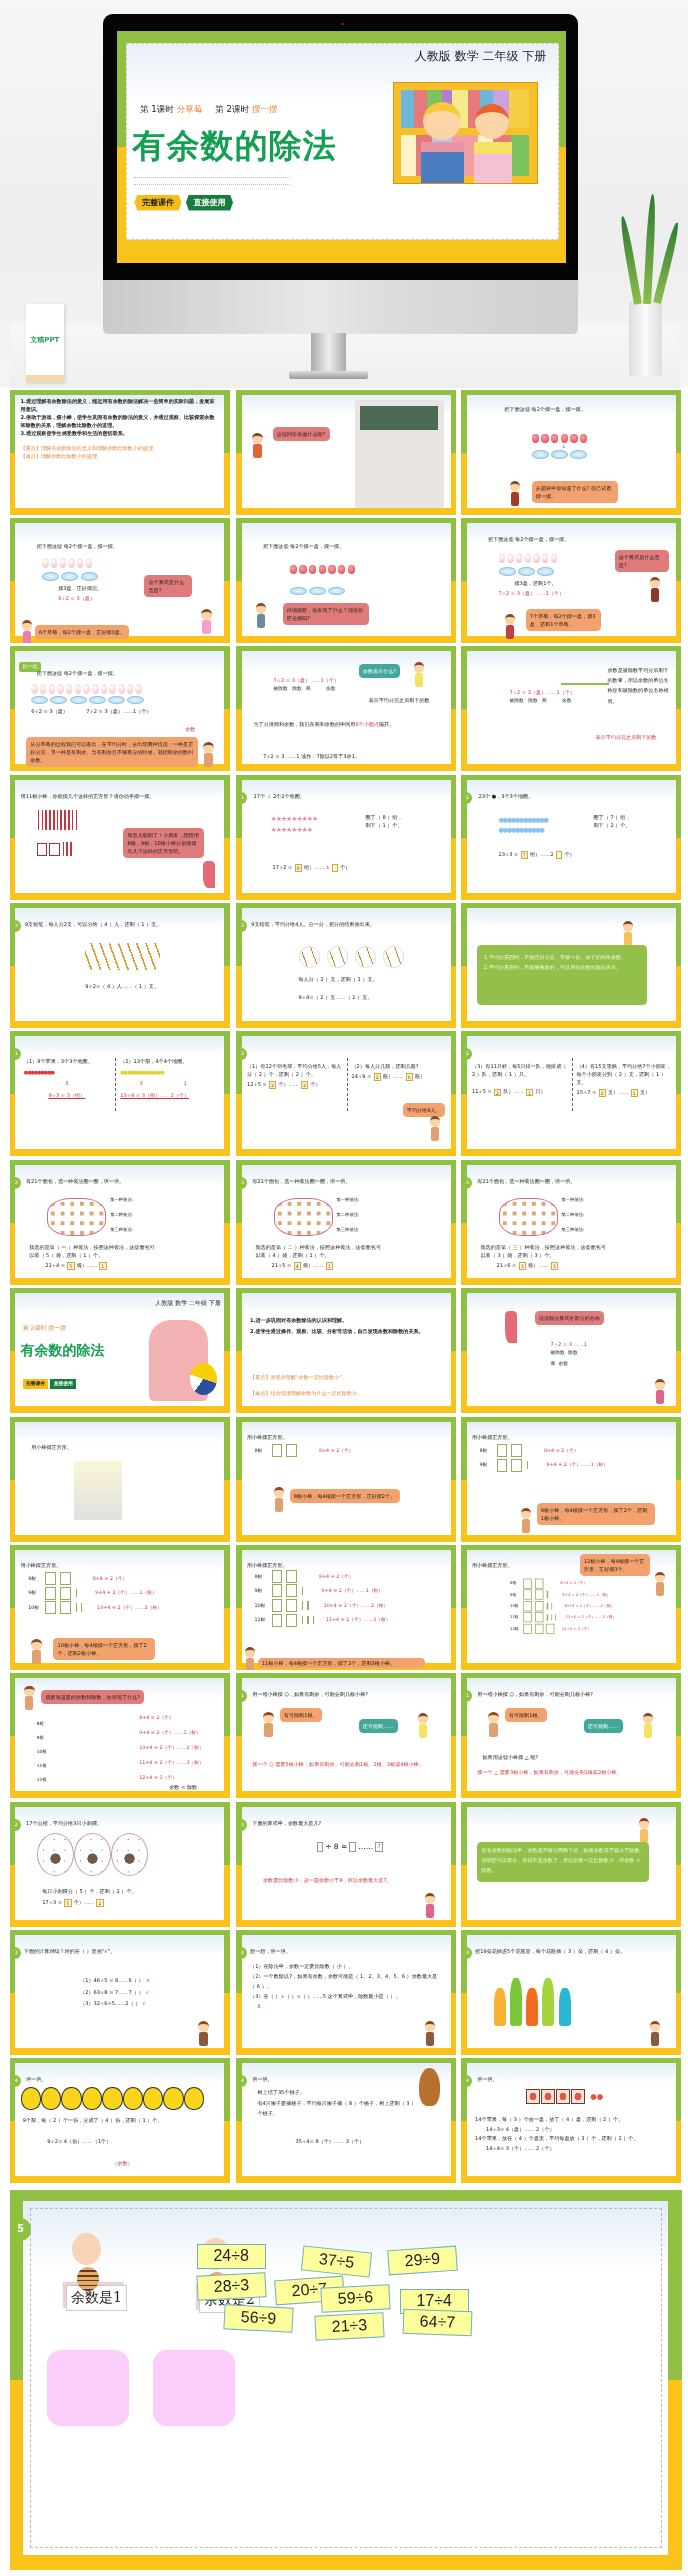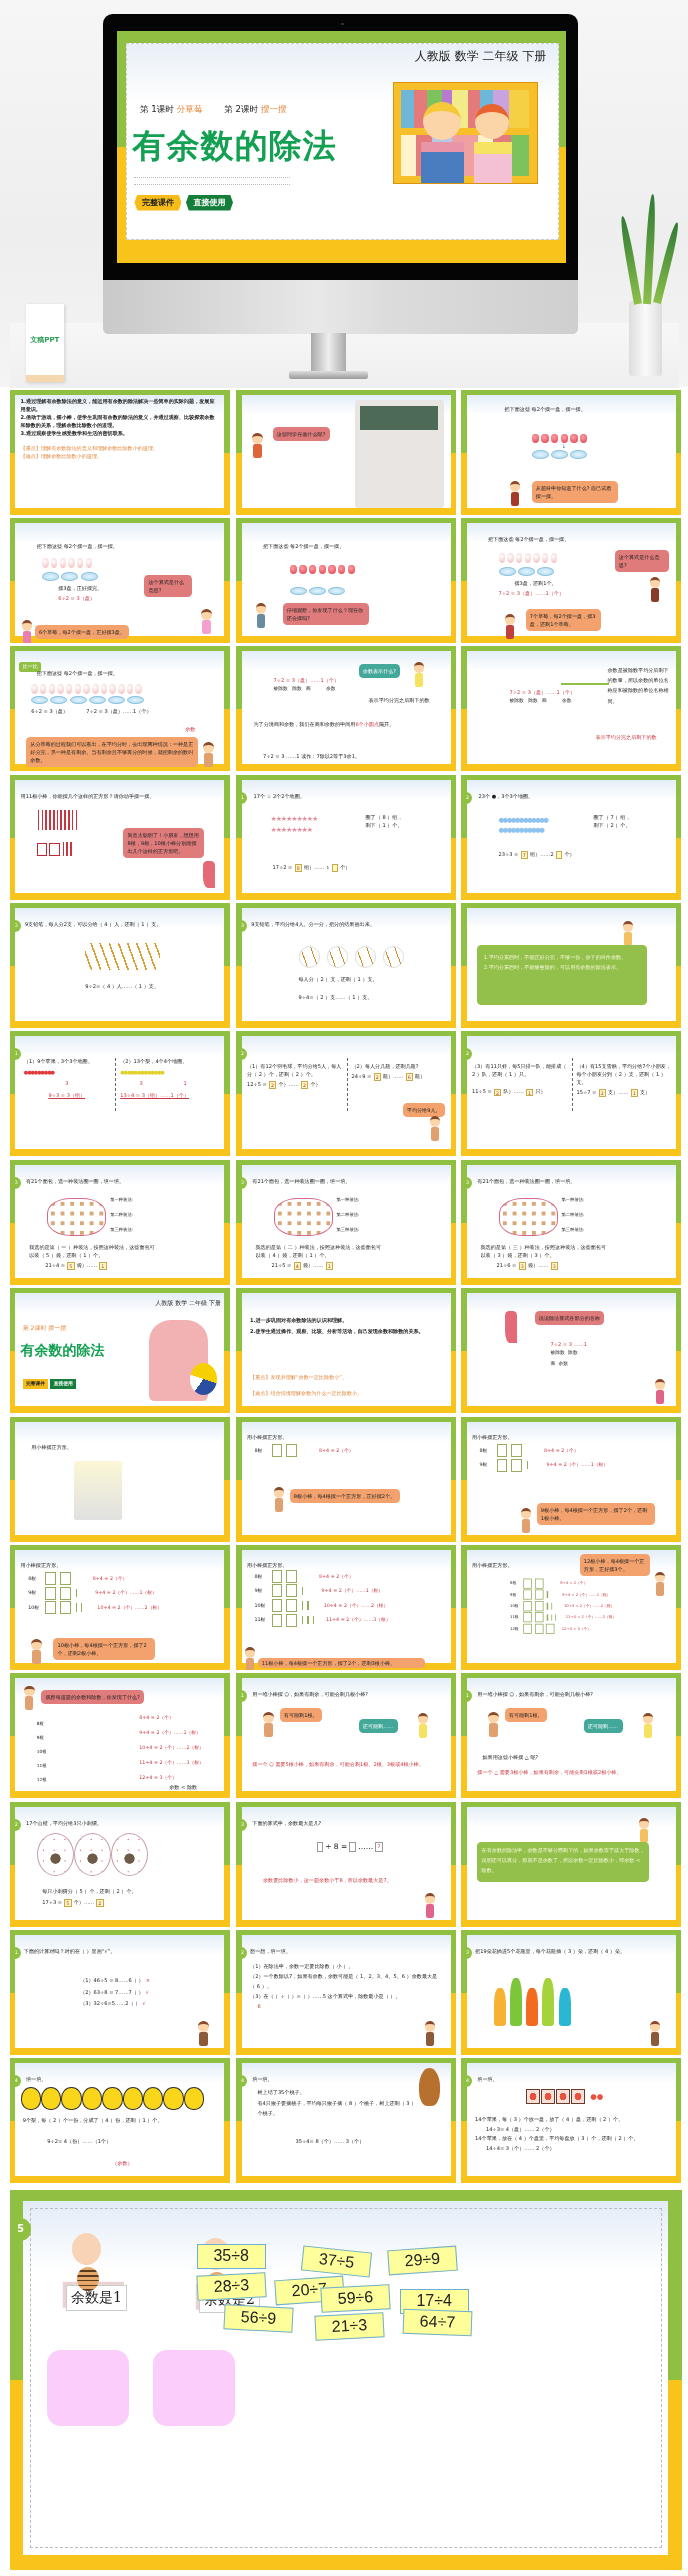--- a/index.html
+++ b/index.html
@@ -53,21 +53,21 @@
   <div class="stand"></div>
   <div class="foot"></div>
 
   <div class="screen slide" style="left:117px;top:31px;width:449px;height:232px">
     <div class="bgtop"></div>
       <div class="bgbot"></div>
     <div class="inner" style="left:2%;top:5%;right:1.5%;bottom:10%;background:linear-gradient(#e8eff7,#fff 30%);border:0.5px dashed #ccc">
       <div style="position:absolute;right:12px;top:4.3px;font-size:12px;color:#222">人教版  数学  二年级  下册</div>
       <div style="position:absolute;left:13px;top:60px;font-size:8.6px;color:#222">
         <span>第 1课时</span>
-        <span class="t-org" style="margin-right:19px">分草莓</span>
+        <span class="t-org" style="margin-right:10px">分草莓</span>
         <span>第 2课时</span>
         <span class="t-org">摆一摆</span>
       </div>
       <div style="position:absolute;left:5.4px;top:80px;font-size:33px;font-weight:bold;color:#13a052;letter-spacing:1.1px">有余数的除法</div>
       <div style="position:absolute;left:7.5px;top:133px;width:156px;height:8.6px;border-top:1.1px dotted #bbb;border-bottom:1.1px dotted #bbb"></div>
       <div style="position:absolute;left:7.5px;top:151px;width:47px;height:16px;background:#f6bd1a;font-weight:bold;font-size:8px;text-align:center;line-height:16px;clip-path:polygon(6% 0,94% 0,100% 50%,94% 100%,6% 100%,0 50%)">完整课件</div>
       <div style="position:absolute;left:59px;top:151px;width:47px;height:16px;background:#157e3b;color:#fff;font-weight:bold;font-size:8px;text-align:center;line-height:16px;clip-path:polygon(6% 0,94% 0,100% 50%,94% 100%,6% 100%,0 50%)">直接使用</div>
       <div style="position:absolute;right:20.4px;top:38px;width:145px;height:102px;background:#f7c02a;border:1.6px solid #d8930f">
         <div style="position:absolute;left:7.5px;top:7.5px;right:7.5px;height:38px;background:linear-gradient(90deg,#6eb7d9 0 10%,#e57a7a 10% 20%,#7cc25d 20% 32%,#b87ad0 32% 40%,#f3ea8a 40% 52%,#e57a7a 52% 62%,#6eb7d9 62% 72%,#c8a3e0 72% 84%,#f5d045 84% 100%)"></div>
         <div style="position:absolute;left:7.5px;top:52px;right:7.5px;height:41px;background:linear-gradient(90deg,#fff3cc 0 12%,#e57a7a 12% 24%,#b7c7e6 24% 40%,#f0a0a0 40% 60%,#fff3cc 60% 72%,#e57a7a 72% 86%,#7cc25d 86% 100%)"></div>
@@ -1173,21 +1173,21 @@
   <div class="box" style="left:189px;top:97px">余数是2</div>
   <div class="ant" style="left:62px;top:43px">
       <div style="width:29px;height:32px;border-radius:50%;background:#f8d3b5"></div>
       <div style="width:21.5px;height:24px;margin:2.2px 0 0 5.4px;border-radius:50%;background:repeating-linear-gradient(#e6a96c 0 3.2px,#5d3a1e 3.2px 4.8px)"></div>
     </div>
   <div class="ant" style="left:191px;top:48px">
       <div style="width:29px;height:32px;border-radius:50%;background:#f8d3b5"></div>
       <div style="width:21.5px;height:24px;margin:2.2px 0 0 5.4px;border-radius:50%;background:repeating-linear-gradient(#e6a96c 0 3.2px,#5d3a1e 3.2px 4.8px)"></div>
     </div>
   <div id="cards">
-      <div class="card" style="left:187px;top:54px;transform:rotate(0deg)">35÷8</div>
+      <div class="card" style="left:187px;top:54px;transform:rotate(0deg)">24÷8</div>
       <div class="card" style="left:292px;top:59px;transform:rotate(6deg)">37÷5</div>
       <div class="card" style="left:378px;top:58px;transform:rotate(-4deg)">29÷9</div>
       <div class="card" style="left:187px;top:84px;transform:rotate(-3deg)">28÷3</div>
       <div class="card" style="left:265px;top:88px;transform:rotate(-4deg)">20÷7</div>
       <div class="card" style="left:311px;top:96px;transform:rotate(-3deg)">59÷6</div>
       <div class="card" style="left:390px;top:99px;transform:rotate(0deg)">17÷4</div>
       <div class="card" style="left:214px;top:116px;transform:rotate(3deg)">56÷9</div>
       <div class="card" style="left:305px;top:124px;transform:rotate(-3deg)">21÷3</div>
       <div class="card" style="left:393px;top:120px;transform:rotate(2deg)">64÷7</div>
     </div>

